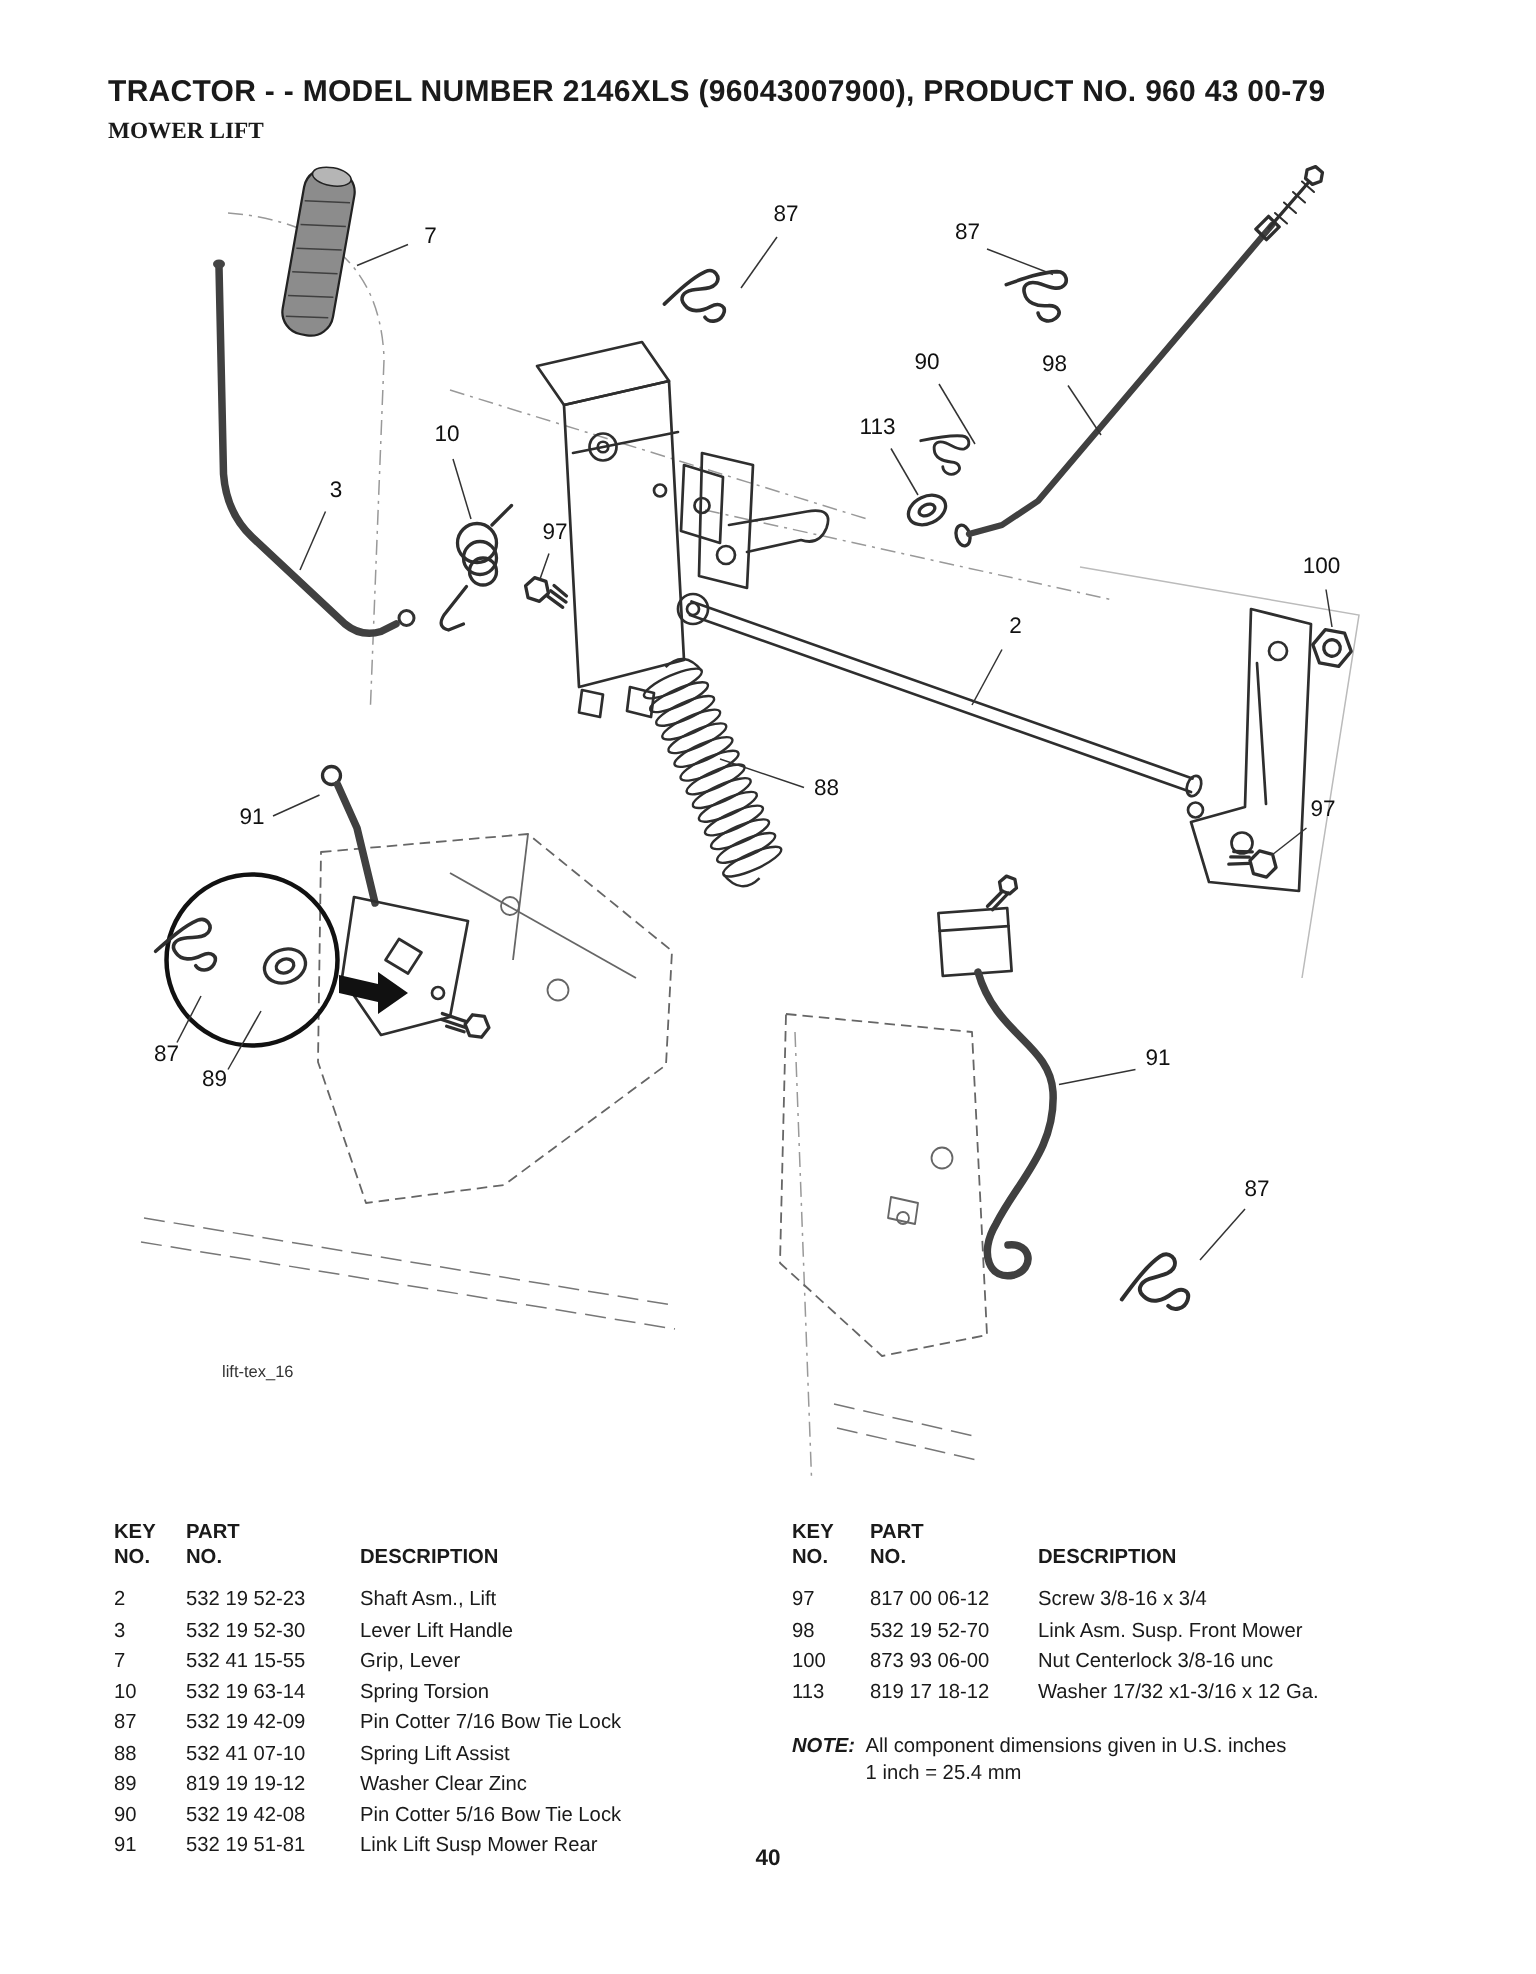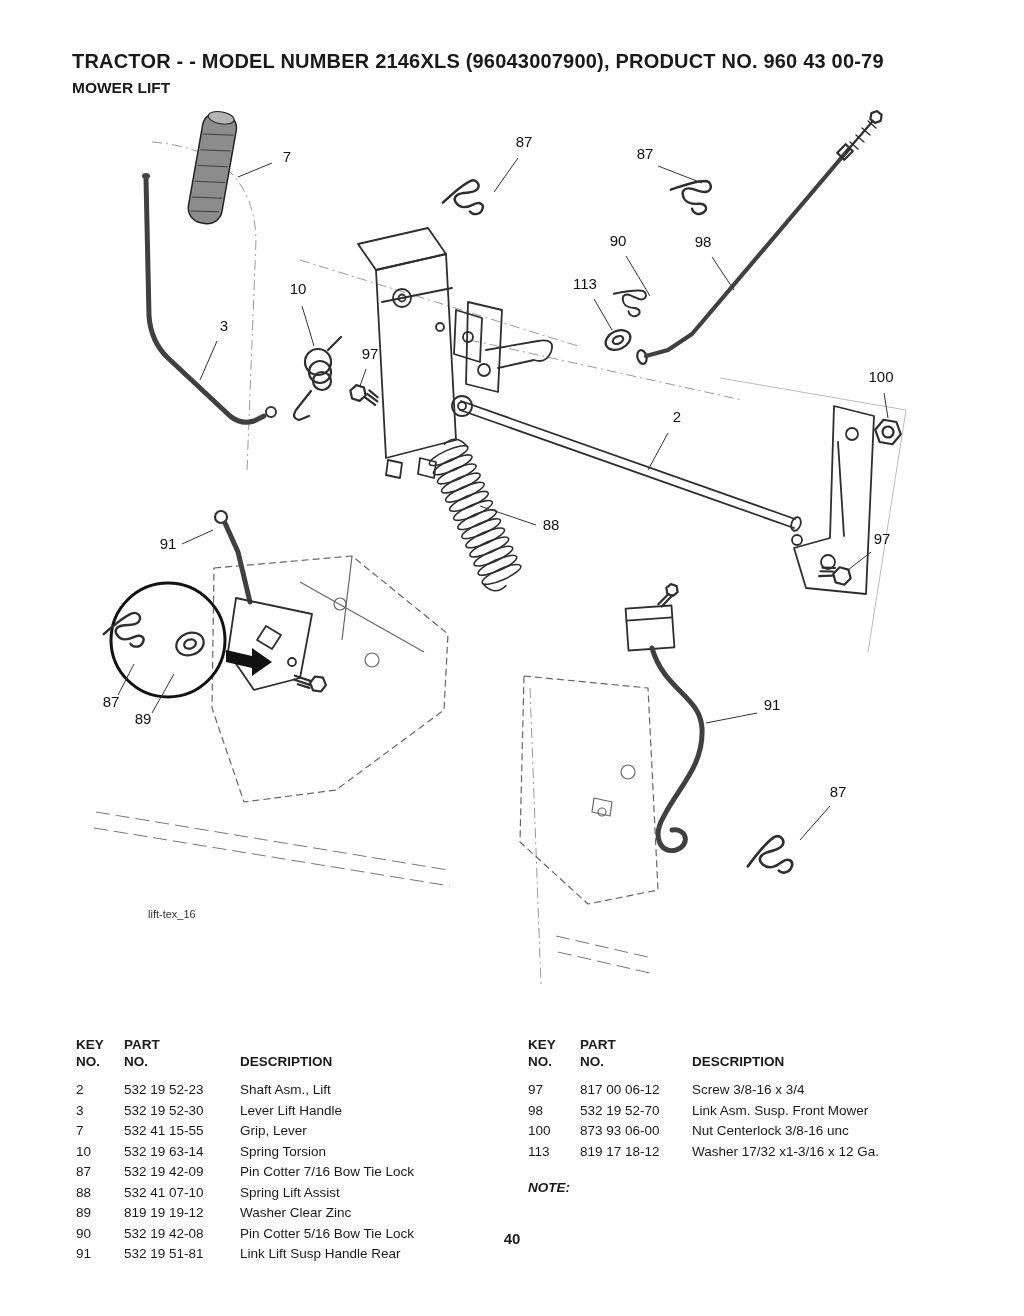--- a/index.html
+++ b/index.html
@@ -1,20 +1,20 @@
 <!DOCTYPE html>
 <html><head>
 <meta charset="utf-8">
 <style>
   html,body{margin:0;padding:0;background:#e8e8e8;}
   .page{position:relative;width:1024px;height:1316px;background:#ffffff;margin:0 auto;
         font-family:"Liberation Sans",sans-serif;color:#1a1a1a;overflow:hidden;}
   .title{position:absolute;left:72px;top:50px;width:900px;margin:0;
          font-size:20px;font-weight:bold;letter-spacing:.2px;}
-  .subtitle{position:absolute;left:72px;top:79px;margin:0;font-size:15.5px;font-weight:bold;}
+  .subtitle{position:absolute;left:72px;top:79px;margin:0;font-size:15.5px;font-weight:bold;font-family:Liberation Serif, serif;}
   svg.diagram{position:absolute;left:0;top:0;}
 
   
   .ln{fill:none;stroke:#2e2e2e;stroke-width:1.8;stroke-linejoin:round;stroke-linecap:round;}
   .ln1{fill:none;stroke:#2e2e2e;stroke-width:1.4;stroke-linecap:round;}
   .ln2{fill:none;stroke:#2e2e2e;stroke-width:2.2;stroke-linecap:round;stroke-linejoin:round;}
   .rod{fill:none;stroke:#404040;stroke-width:5;stroke-linecap:round;stroke-linejoin:round;}
   .rod4{fill:none;stroke:#404040;stroke-width:4.2;stroke-linecap:round;stroke-linejoin:round;}
   .coil{fill:none;stroke:#2e2e2e;stroke-width:1.6;}
   .pin{fill:none;stroke:#2e2e2e;stroke-width:2.4;stroke-linecap:round;}
@@ -22,21 +22,21 @@
   .dash{stroke-dasharray:7 4;}
   .cl{stroke:#999;stroke-width:1;fill:none;stroke-dasharray:10 4 2 4;}
   .cl-faint{stroke:#bbb;stroke-width:1;fill:none;}
   .cl-dash{stroke:#777;stroke-width:1;fill:none;stroke-dasharray:14 6;}
   .ball{fill:#fff;stroke:#2e2e2e;stroke-width:2.2;}
   .callout{font-family:"Liberation Sans",sans-serif;font-size:15px;fill:#111;text-anchor:middle;}
   .leader{stroke:#333;stroke-width:1;}
   .caption{font-family:"Liberation Sans",sans-serif;font-size:11px;fill:#333;}
 
   
-  .parts-table{position:absolute;top:1036px;font-size:13.5px;line-height:17px;}
+  .parts-table{position:absolute;top:1012px;font-size:13.5px;line-height:17px;}
   .tableL{left:76px;width:410px;}
   .tableR{left:528px;width:430px;}
   .parts-table table{border-collapse:collapse;}
   .parts-table th{font-weight:bold;text-align:left;padding:0;vertical-align:top;}
   .parts-table thead tr:last-child th{padding-bottom:11px;}
   .parts-table td{padding:0 0 3.5px 0;text-align:left;vertical-align:top;white-space:nowrap;}
   .tableL col.c-key{width:48px;} .tableL col.c-part{width:116px;}
   .tableR col.c-key{width:52px;} .tableR col.c-part{width:112px;}
   .note{margin-top:16px;display:flex;gap:7px;font-size:13.5px;line-height:18px;width:430px;}
   .note-label{font-weight:bold;font-style:italic;}
@@ -325,21 +325,21 @@
             <td>Washer Clear Zinc</td>
           </tr>
           <tr>
             <td>90</td>
             <td>532 19 42-08</td>
             <td>Pin Cotter 5/16 Bow Tie Lock</td>
           </tr>
           <tr>
             <td>91</td>
             <td>532 19 51-81</td>
-            <td>Link Lift Susp Handle Rear</td>
+            <td>Link Lift Susp Mower Rear</td>
           </tr>
         </tbody>
     </table>
   </div>
 
   <div class="parts-table tableR">
     <table>
       <colgroup>
           <col class="c-key">
           <col class="c-part">
@@ -375,17 +375,21 @@
           </tr>
           <tr>
             <td>113</td>
             <td>819 17 18-12</td>
             <td>Washer 17/32 x1-3/16 x 12 Ga.</td>
           </tr>
         </tbody>
     </table>
     <div class="note">
       <span class="note-label">NOTE:</span>
+      <span class="note-body">
+        <span>All component dimensions given in U.S. inches</span><br>
+        <span>1 inch = 25.4 mm</span>
+      </span>
     </div>
   </div>
 
   <div class="pageno">40</div>
 </div>
 
 </body></html>

